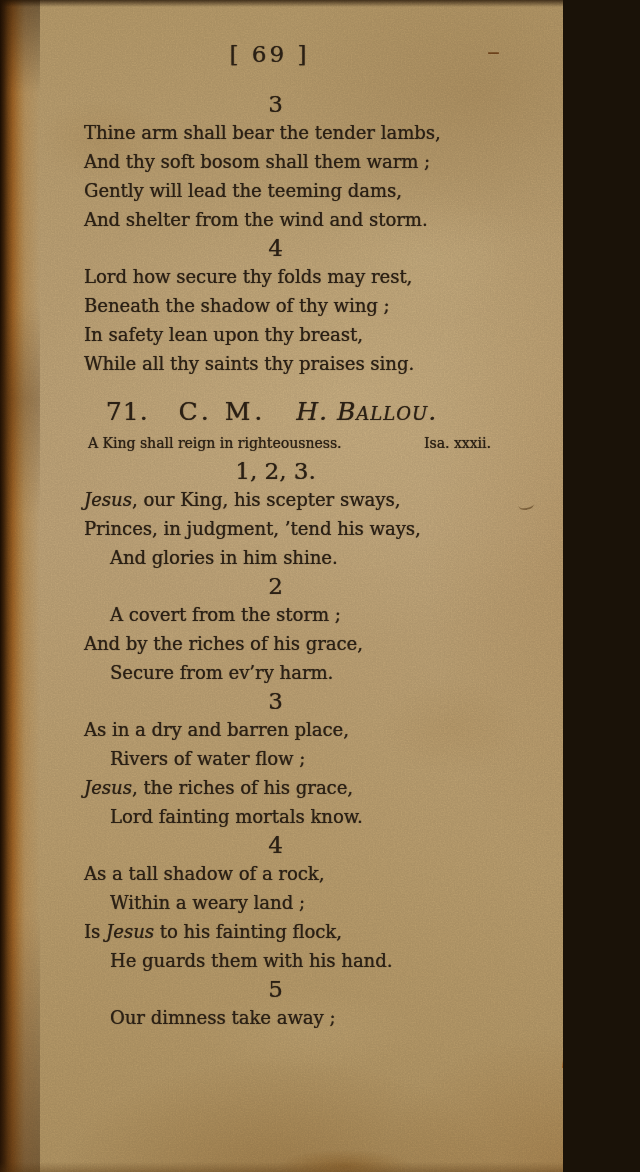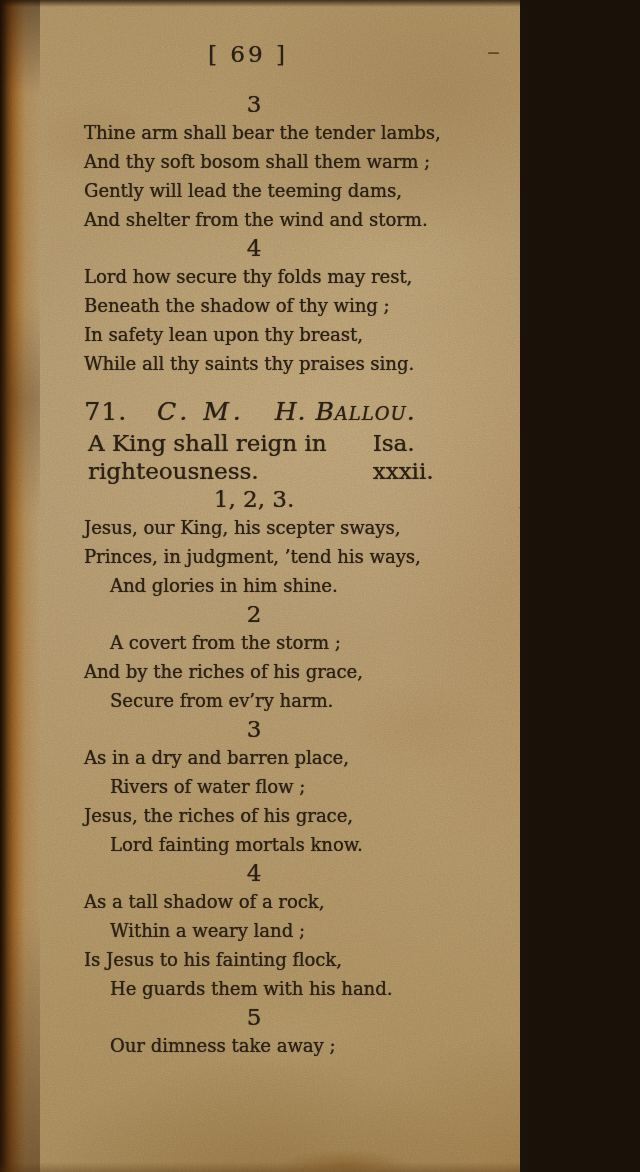--- a/index.html
+++ b/index.html
@@ -1,18 +1,18 @@
 <!DOCTYPE html>
 <html><head>
 <meta charset="utf-8">
 <style>
   html,body{margin:0;padding:0;background:#1a1208;}
   .page{
     position:relative;
-    width:520px;height:1172px;
+    width:563px;height:1172px;
     overflow:hidden;
     font-family:"DejaVu Serif","Liberation Serif",serif;
     color:#2f2316;
     background:
       radial-gradient(ellipse 420px 320px at 62% 34%, rgba(235,210,160,0.30), rgba(235,210,160,0) 75%),
       radial-gradient(ellipse 300px 220px at 85% 8%, rgba(120,80,30,0.14), rgba(120,80,30,0) 70%),
       radial-gradient(ellipse 320px 180px at 50% 101%, rgba(130,82,26,0.30), rgba(130,82,26,0) 70%),
       radial-gradient(ellipse 260px 200px at 100% 100%, rgba(150,95,35,0.28), rgba(150,95,35,0) 70%),
       radial-gradient(ellipse 200px 500px at 100% 45%, rgba(160,110,45,0.16), rgba(160,110,45,0) 70%),
       linear-gradient(180deg,#c2a470 0%,#c8ab7b 22%,#cbae80 45%,#c6a875 72%,#bd9e69 100%);
@@ -78,34 +78,34 @@
   .hymn:first-of-type{margin-top:22px;}
   .vnum{
     text-align:center;font-size:23px;line-height:28px;
     transform:translateX(-6px);
   }
   .line{
     font-size:18px;line-height:29px;
     padding-left:84px;white-space:nowrap;
   }
   .line.indent{padding-left:110px;}
-  .ital{margin-top:12px;}
+  .ital{font-style:italic;margin-top:12px;}
   .heading{
     margin-top:17px;
     display:flex;justify-content:center;gap:30px;
     font-size:25px;line-height:34px;
     transform:translateX(-10px);
   }
   .h-number{letter-spacing:1px;}
-  .h-meter{letter-spacing:4px;font-style:italic;}
+  .h-meter{letter-spacing:4px;}
   .h-author{font-style:italic;font-variant:small-caps;letter-spacing:1px;}
   .scripture{
     display:flex;justify-content:space-between;
     padding-left:88px;padding-right:72px;
-    font-size:23px;line-height:28px;
+    font-size:14px;line-height:28px;
   }
   .content, .content *{
     text-shadow:0 0 1px rgba(47,35,22,0.65), 0.4px 0.4px 0.6px rgba(47,35,22,0.35);
   }
 </style>
 </head>
 <body>
 
 <div class="page">
   <div class="mottle"></div>

